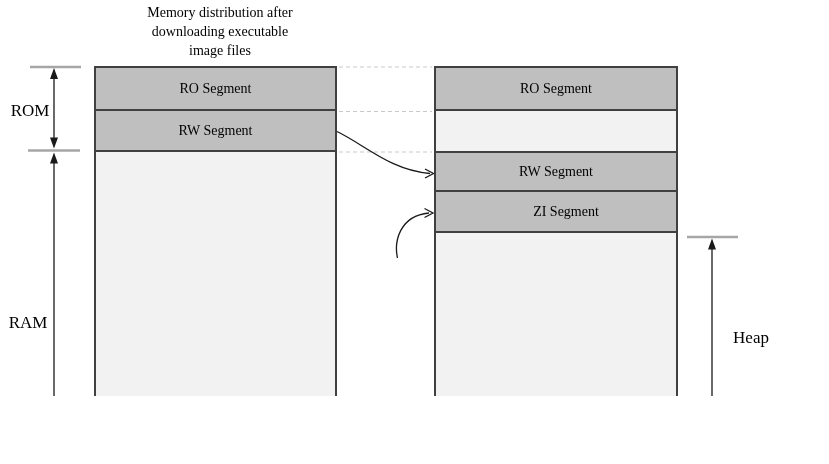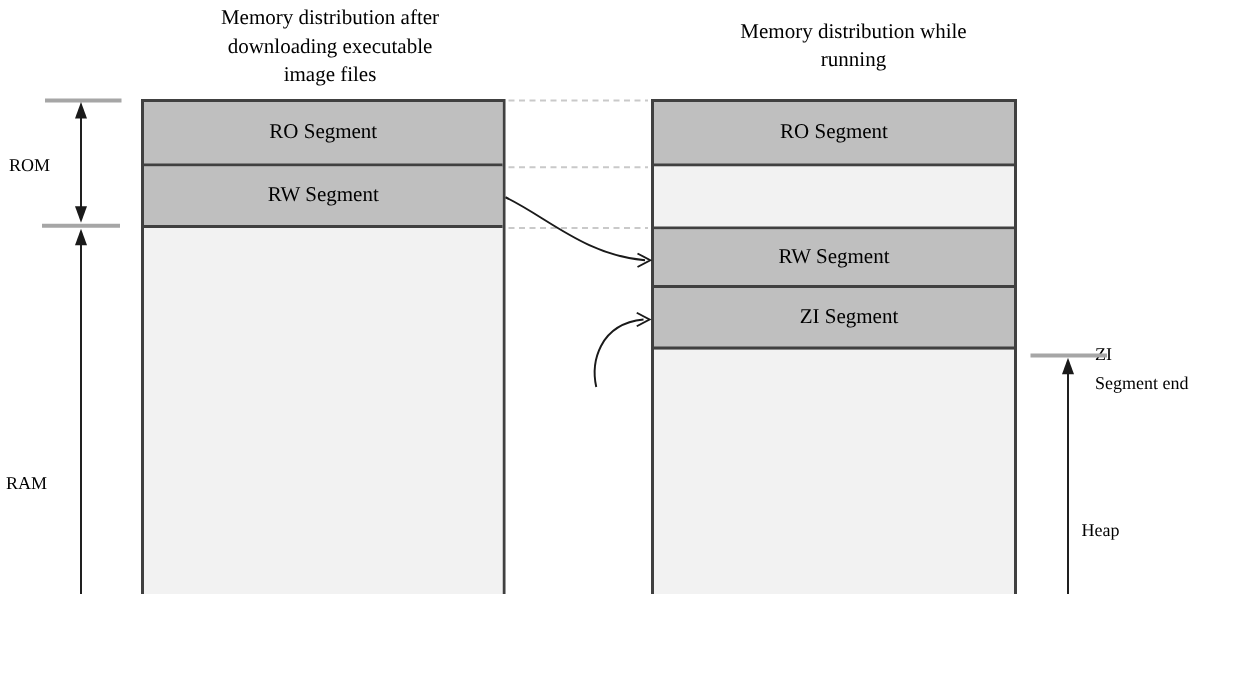--- a/index.html
+++ b/index.html
@@ -24,45 +24,43 @@
   .col-right{left:434px;width:244px;}
 
   .seg{display:flex;align-items:center;justify-content:center;font-size:14px;flex:0 0 auto;}
   .seg.dark{background:var(--segment-dark);}
   .seg.light{background:var(--segment-light);}
   .seg.divider{border-bottom:2px solid var(--border);}
   .seg.fill{flex:1 1 auto;}
   .h-ro-l{height:43px;} .h-rw-l{height:41px;}
   .h-ro-r{height:43px;} .h-gap{height:42px;} .h-rw-r{height:39px;} .h-zi{height:41px;padding-left:20px;}
 
-  .side-label{position:absolute;font-size:12px;line-height:19px;white-space:pre-line;}
+  .side-label{position:absolute;font-size:17px;line-height:19px;text-align:center;white-space:pre-line;}
   .lbl-rom{left:6px;top:101px;width:48px;}
   .lbl-ram{left:4px;top:313px;width:48px;}
   .lbl-zi-end{left:730px;top:227px;width:98px;}
-  .lbl-heap{left:721px;top:344px;width:60px;}
+  .lbl-heap{left:721px;top:328px;width:60px;}
 
   svg.overlay{position:absolute;left:0;top:0;pointer-events:none;}
   .dash{stroke:var(--dashed-line);stroke-width:1.2;stroke-dasharray:4 3;}
   .tickg{stroke:var(--tick-gray);stroke-width:2.6;}
   .tickb{stroke:#000000;stroke-width:1.4;}
   .arr{stroke:var(--arrow);stroke-width:1.3;}
   .head{fill:var(--arrow);stroke:none;}
   .curve{stroke:var(--arrow);stroke-width:1.3;fill:none;}
   .chev{stroke:var(--arrow);stroke-width:1.3;fill:none;}
 </style>
 </head>
 <body>
 
 <div class="canvas">
 
   <div class="title t-left">Memory distribution after
 downloading executable
 image files</div>
-  <div class="title t-right">Memory distribution while
-running</div>
 
   <div class="memcol col-left">
     <div class="seg dark divider h-ro-l">
       <span>RO Segment</span>
     </div>
     <div class="seg dark divider h-rw-l">
       <span>RW Segment</span>
     </div>
     <div class="seg light fill"></div>
   </div>
@@ -75,22 +73,20 @@
     <div class="seg dark divider h-rw-r">
       <span>RW Segment</span>
     </div>
     <div class="seg dark divider h-zi">
       <span>ZI Segment</span>
     </div>
   </div>
 
   <div class="side-label lbl-rom">ROM</div>
   <div class="side-label lbl-ram">RAM</div>
-  <div class="side-label lbl-zi-end">ZI
-Segment end</div>
   <div class="side-label lbl-heap">Heap</div>
 
   <svg class="overlay" width="829" height="464" viewBox="0 0 829 464">
     <g>
       <line class="dash" x1="339" y1="67" x2="432" y2="67"></line>
       <line class="dash" x1="339" y1="111.5" x2="432" y2="111.5"></line>
       <line class="dash" x1="339" y1="152" x2="432" y2="152"></line>
     </g>
 
     <g>

